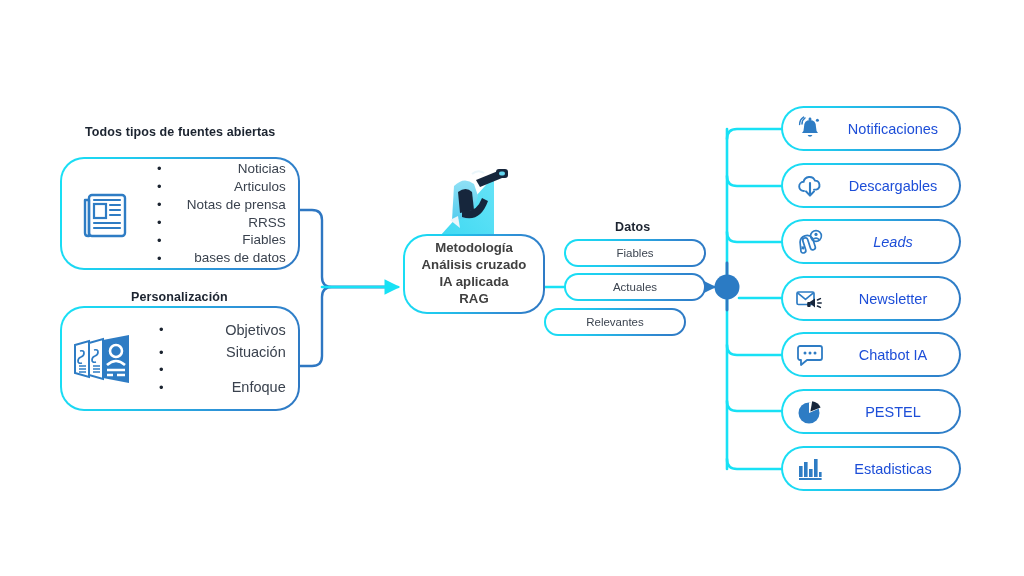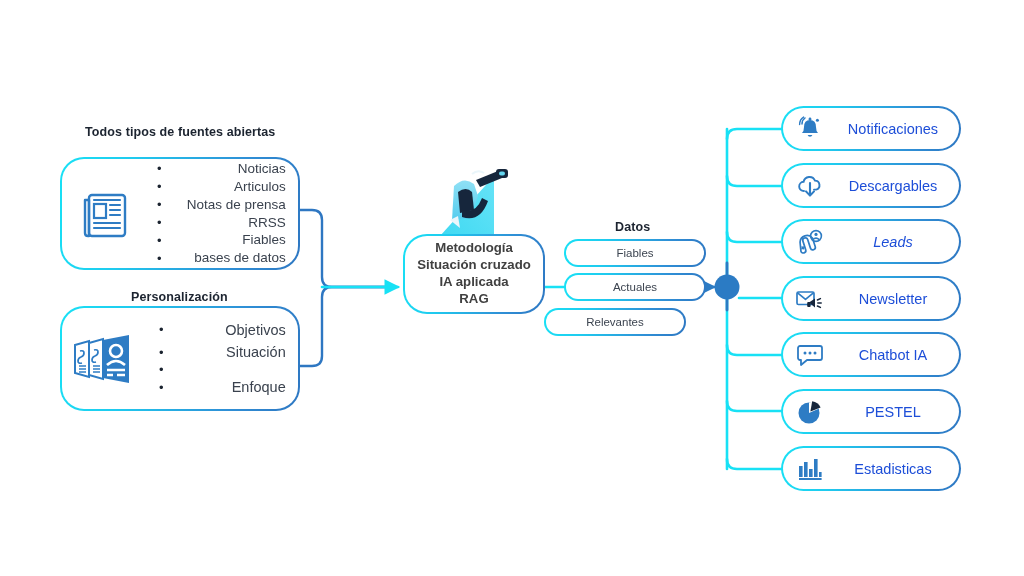--- a/index.html
+++ b/index.html
@@ -250,21 +250,21 @@
       <rect x="67" y="5.5" width="6" height="4" rx="2" fill="#63d6f0"></rect>
       <path d="M18,54 l8,-4 2,12 z" fill="#eaf6fb"></path>
       <path d="M40,8 q6,-5 12,-1" fill="none" stroke="#eaf6fb" stroke-width="2"></path>
     </svg>
   </div>
 
   <div class="gcard" id="center-card">
     <div class="inner">
       <div class="meth">
         <div>Metodología</div>
-        <div>Situación cruzado</div>
+        <div>Análisis cruzado</div>
         <div>IA aplicada</div>
         <div>RAG</div>
       </div>
     </div>
   </div>
 
   <div class="caption" style="left:615px;top:220px;">Datos</div>
 
   <div class="gcard dpill" style="left:564px;top:239px;text-align:center;">
     <div class="inner">

